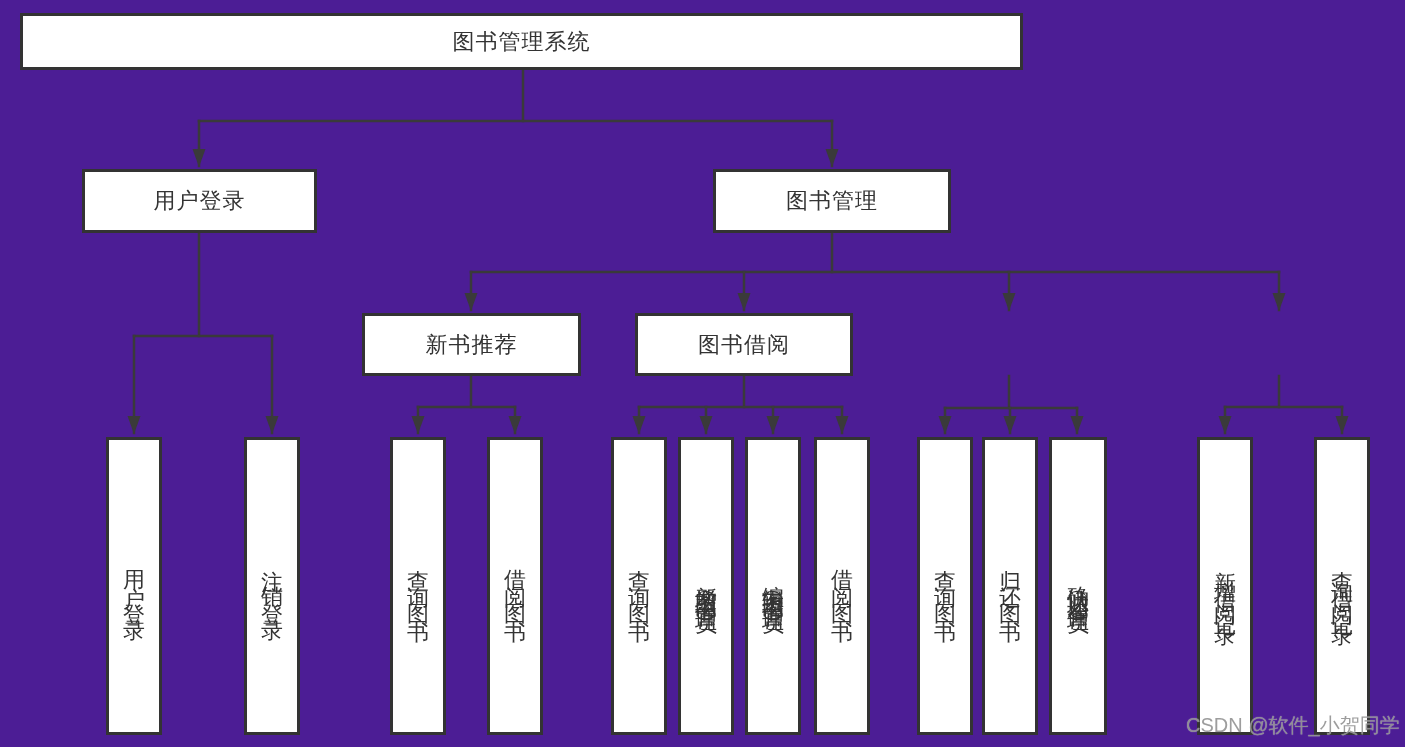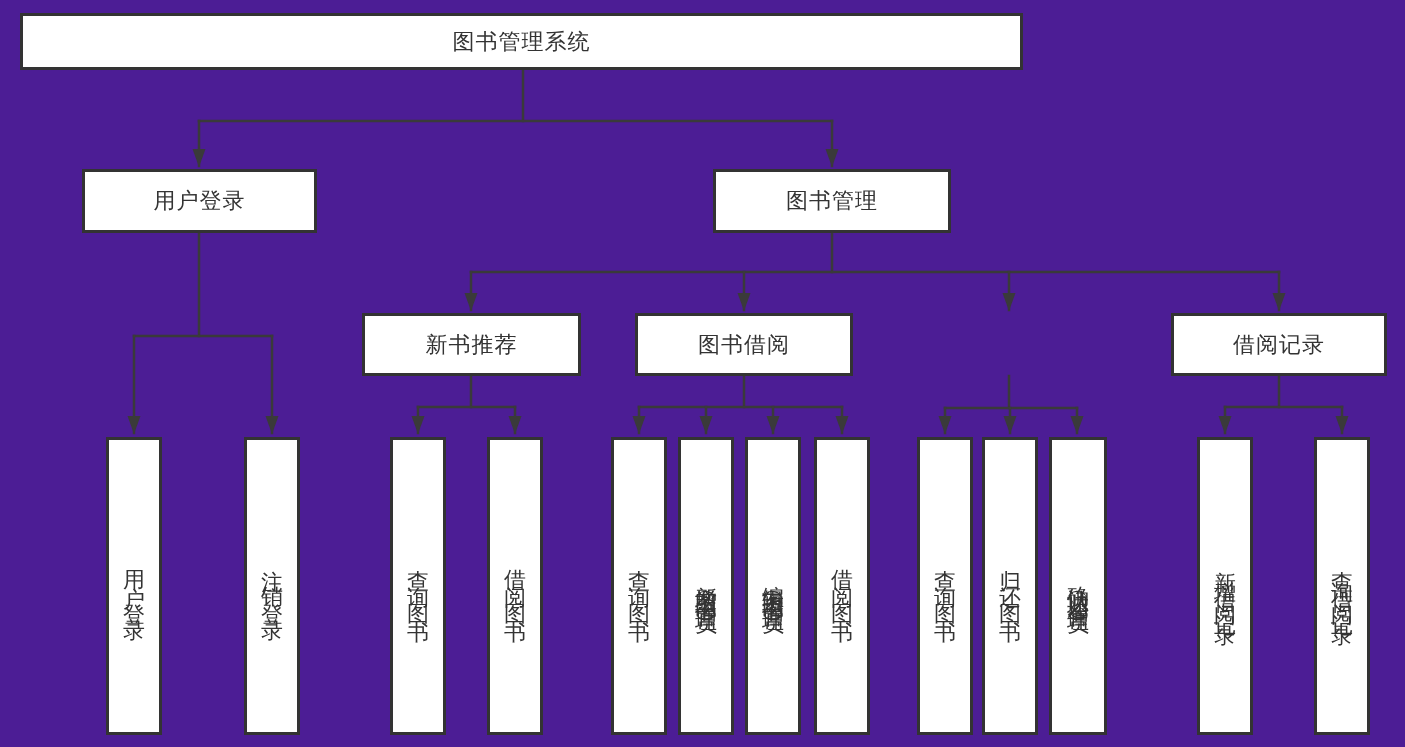--- a/index.html
+++ b/index.html
@@ -106,23 +106,20 @@
   <div class="node h" style="left:362px;top:313px;width:219px;height:63px">
     <span>新书推荐</span>
   </div>
 
   <div class="node h" style="left:713px;top:169px;width:238px;height:64px">
     <span>图书管理</span>
   </div>
   <div class="node h" style="left:635px;top:313px;width:218px;height:63px">
     <span>图书借阅</span>
   </div>
-  <div class="node h" style="left:1171px;top:313px;width:216px;height:63px">
-    <span>借阅记录</span>
-  </div>
 
   <div class="node v ls4" style="left:106px;top:437px;width:56px;height:298px">
     <span>用户登录</span>
   </div>
   <div class="node v ls4" style="left:244px;top:437px;width:56px;height:298px">
     <span>注销登录</span>
   </div>
 
   <div class="node v ls4" style="left:390px;top:437px;width:56px;height:298px">
     <span>查询图书</span>
@@ -154,14 +151,15 @@
     <span>确认归还（管理员）</span>
   </div>
 
   <div class="node v ls6" style="left:1197px;top:437px;width:56px;height:298px">
     <span>新增借阅记录</span>
   </div>
   <div class="node v ls6" style="left:1314px;top:437px;width:56px;height:298px">
     <span>查询借阅记录</span>
   </div>
 
+  <div id="watermark">CSDN @软件_小贺同学</div>
 
 </div>
 
 </body></html>

